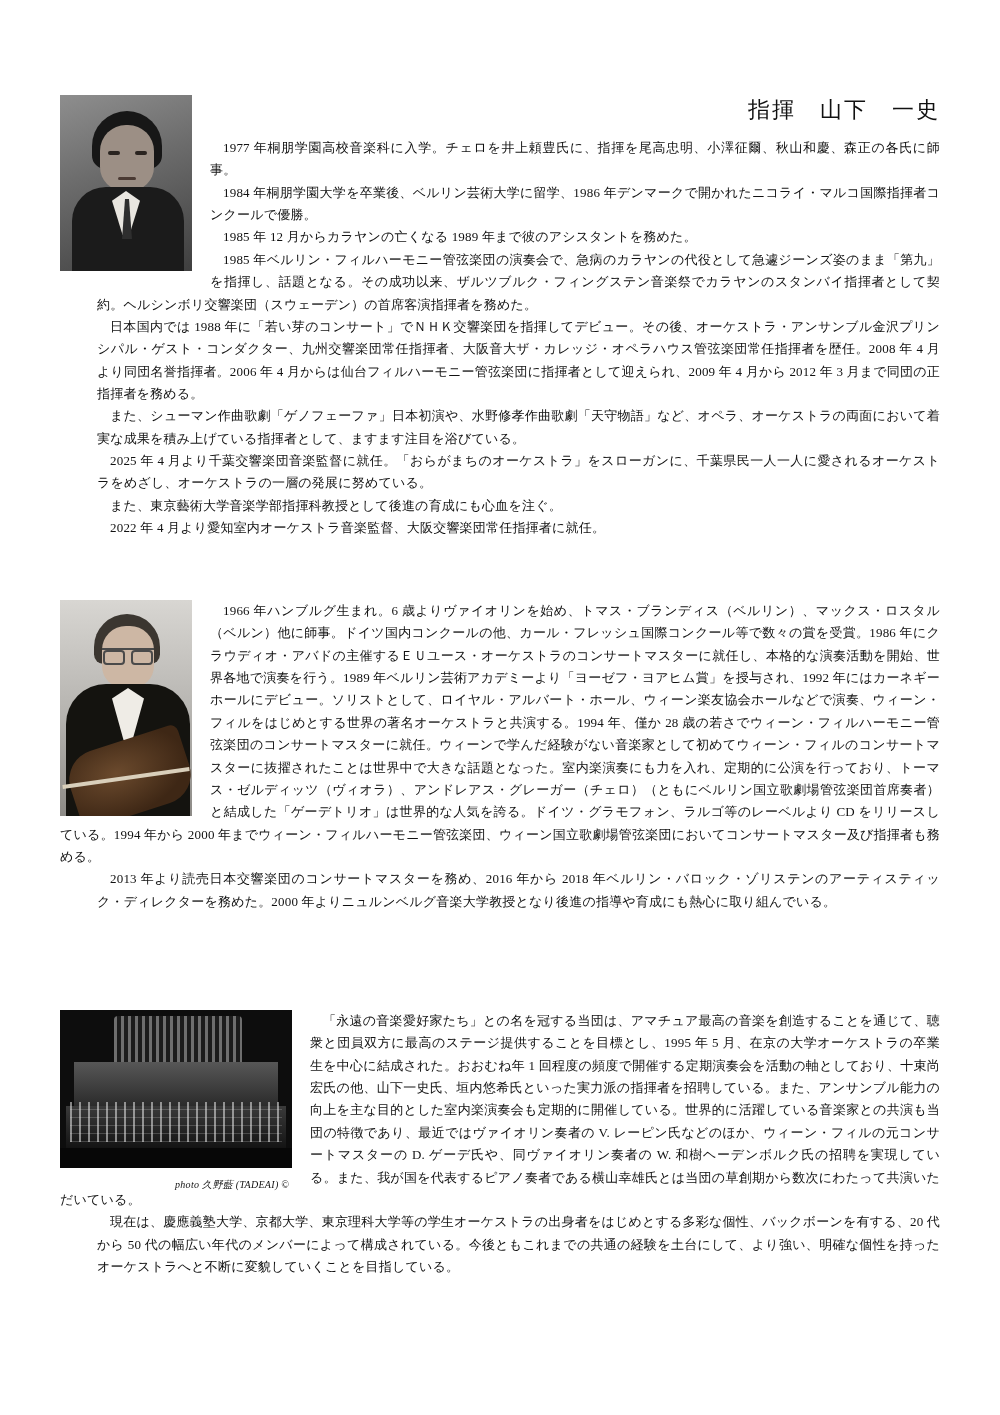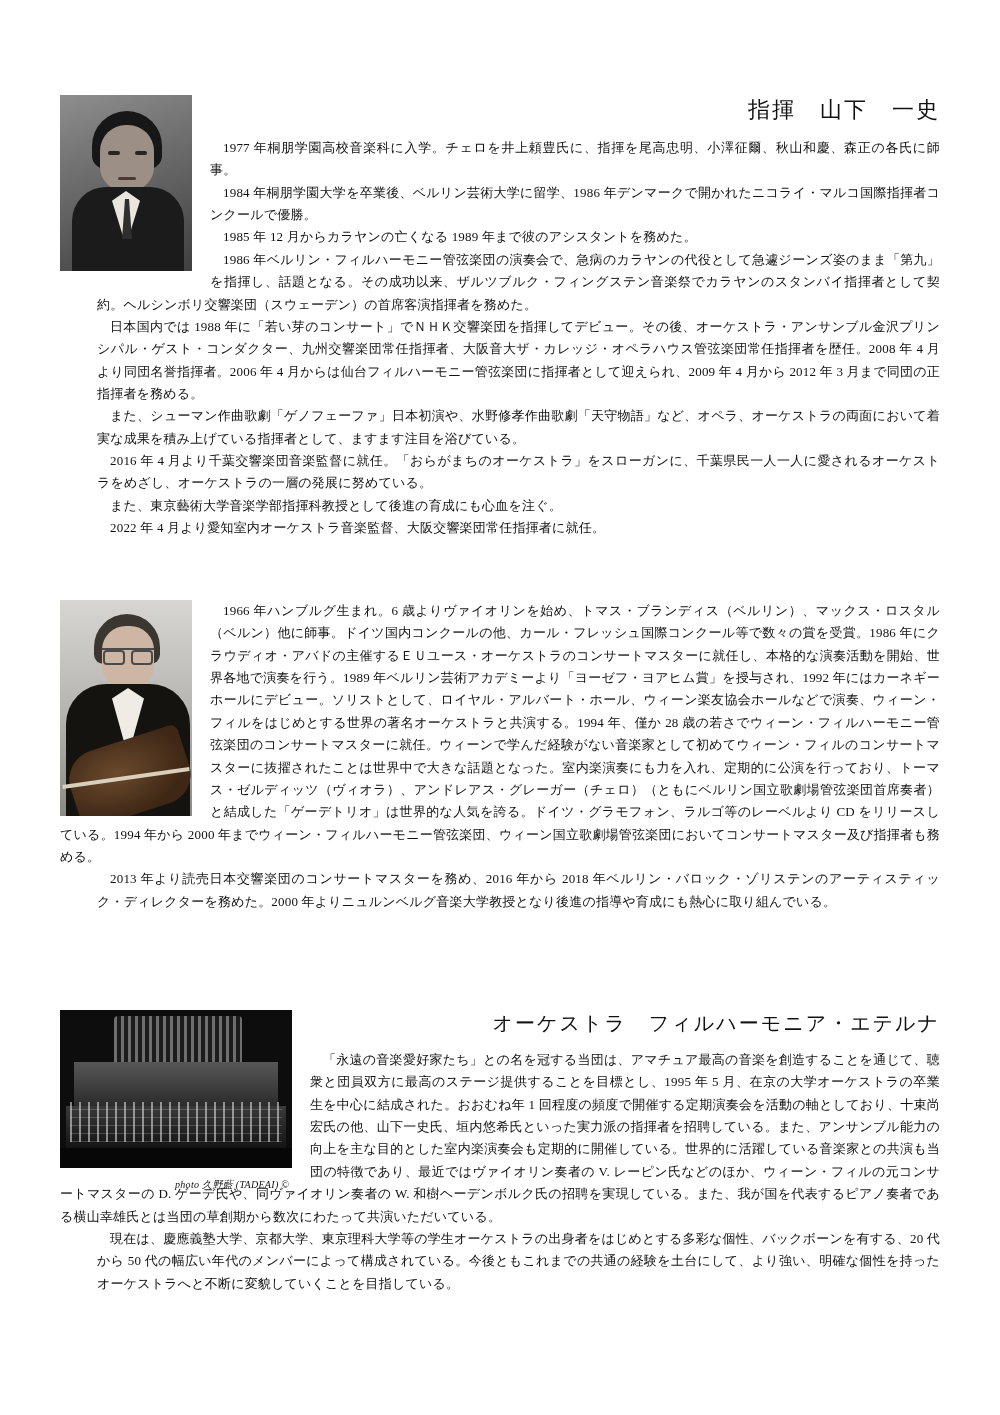--- a/index.html
+++ b/index.html
@@ -187,24 +187,24 @@
       <div class="ph-eye-r"></div>
       <div class="ph-mouth-c"></div>
       <div class="ph-body-c"></div>
       <div class="ph-shirt-c"></div>
       <div class="ph-tie-c"></div>
     </div>
     <h2 class="head">指揮　山下　一史</h2>
     <p class="body">1977 年桐朋学園高校音楽科に入学。チェロを井上頼豊氏に、指揮を尾高忠明、小澤征爾、秋山和慶、森正の各氏に師事。</p>
     <p class="body">1984 年桐朋学園大学を卒業後、ベルリン芸術大学に留学、1986 年デンマークで開かれたニコライ・マルコ国際指揮者コンクールで優勝。</p>
     <p class="body">1985 年 12 月からカラヤンの亡くなる 1989 年まで彼のアシスタントを務めた。</p>
-    <p class="body">1986 年ベルリン・フィルハーモニー管弦楽団の演奏会で、急病のカラヤンの代役として急遽ジーンズ姿のまま「第九」を指揮し、話題となる。その成功以来、ザルツブルク・フィングステン音楽祭でカラヤンのスタンバイ指揮者として契約。ヘルシンボリ交響楽団（スウェーデン）の首席客演指揮者を務めた。</p>
+    <p class="body">1985 年ベルリン・フィルハーモニー管弦楽団の演奏会で、急病のカラヤンの代役として急遽ジーンズ姿のまま「第九」を指揮し、話題となる。その成功以来、ザルツブルク・フィングステン音楽祭でカラヤンのスタンバイ指揮者として契約。ヘルシンボリ交響楽団（スウェーデン）の首席客演指揮者を務めた。</p>
     <p class="body">日本国内では 1988 年に「若い芽のコンサート」でＮＨＫ交響楽団を指揮してデビュー。その後、オーケストラ・アンサンブル金沢プリンシパル・ゲスト・コンダクター、九州交響楽団常任指揮者、大阪音大ザ・カレッジ・オペラハウス管弦楽団常任指揮者を歴任。2008 年 4 月より同団名誉指揮者。2006 年 4 月からは仙台フィルハーモニー管弦楽団に指揮者として迎えられ、2009 年 4 月から 2012 年 3 月まで同団の正指揮者を務める。</p>
     <p class="body">また、シューマン作曲歌劇「ゲノフェーファ」日本初演や、水野修孝作曲歌劇「天守物語」など、オペラ、オーケストラの両面において着実な成果を積み上げている指揮者として、ますます注目を浴びている。</p>
-    <p class="body">2016 年 4 月より千葉交響楽団音楽監督に就任。「おらがまちのオーケストラ」をスローガンに、千葉県民一人一人に愛されるオーケストラをめざし、オーケストラの一層の発展に努めている。</p>
+    <p class="body">2025 年 4 月より千葉交響楽団音楽監督に就任。「おらがまちのオーケストラ」をスローガンに、千葉県民一人一人に愛されるオーケストラをめざし、オーケストラの一層の発展に努めている。</p>
     <p class="body">また、東京藝術大学音楽学部指揮科教授として後進の育成にも心血を注ぐ。</p>
     <p class="body">2022 年 4 月より愛知室内オーケストラ音楽監督、大阪交響楽団常任指揮者に就任。</p>
     <div class="clear"></div>
   </div>
 
   <div class="section sec-violin">
     <div class="photo photo-violin">
       <div class="ph-bg-v"></div>
       <div class="ph-hair-v"></div>
       <div class="ph-face-v"></div>
@@ -221,21 +221,20 @@
 
   <div class="section sec-orchestra">
     <div class="photo photo-orch">
       <div class="ph-bg-o"></div>
       <div class="ph-organ"></div>
       <div class="ph-shell"></div>
       <div class="ph-stage"></div>
       <div class="ph-players"></div>
       <div class="ph-floor"></div>
     </div>
-    <h2 class="head small">オーケストラ　フィルハーモニア・エテルナ</h2>
     <p class="body">「永遠の音楽愛好家たち」との名を冠する当団は、アマチュア最高の音楽を創造することを通じて、聴衆と団員双方に最高のステージ提供することを目標とし、1995 年 5 月、在京の大学オーケストラの卒業生を中心に結成された。おおむね年 1 回程度の頻度で開催する定期演奏会を活動の軸としており、十束尚宏氏の他、山下一史氏、垣内悠希氏といった実力派の指揮者を招聘している。また、アンサンブル能力の向上を主な目的とした室内楽演奏会も定期的に開催している。世界的に活躍している音楽家との共演も当団の特徴であり、最近ではヴァイオリン奏者の V. レーピン氏などのほか、ウィーン・フィルの元コンサートマスターの D. ゲーデ氏や、同ヴァイオリン奏者の W. 和樹ヘーデンボルク氏の招聘を実現している。また、我が国を代表するピアノ奏者である横山幸雄氏とは当団の草創期から数次にわたって共演いただいている。</p>
     <p class="body">現在は、慶應義塾大学、京都大学、東京理科大学等の学生オーケストラの出身者をはじめとする多彩な個性、バックボーンを有する、20 代から 50 代の幅広い年代のメンバーによって構成されている。今後ともこれまでの共通の経験を土台にして、より強い、明確な個性を持ったオーケストラへと不断に変貌していくことを目指している。</p>
     <div class="clear"></div>
   </div>
 
   <div class="caption cap-orch">photo 久野藍 (TADEAI) ©</div>
 
 </div>
 
 </body></html>

